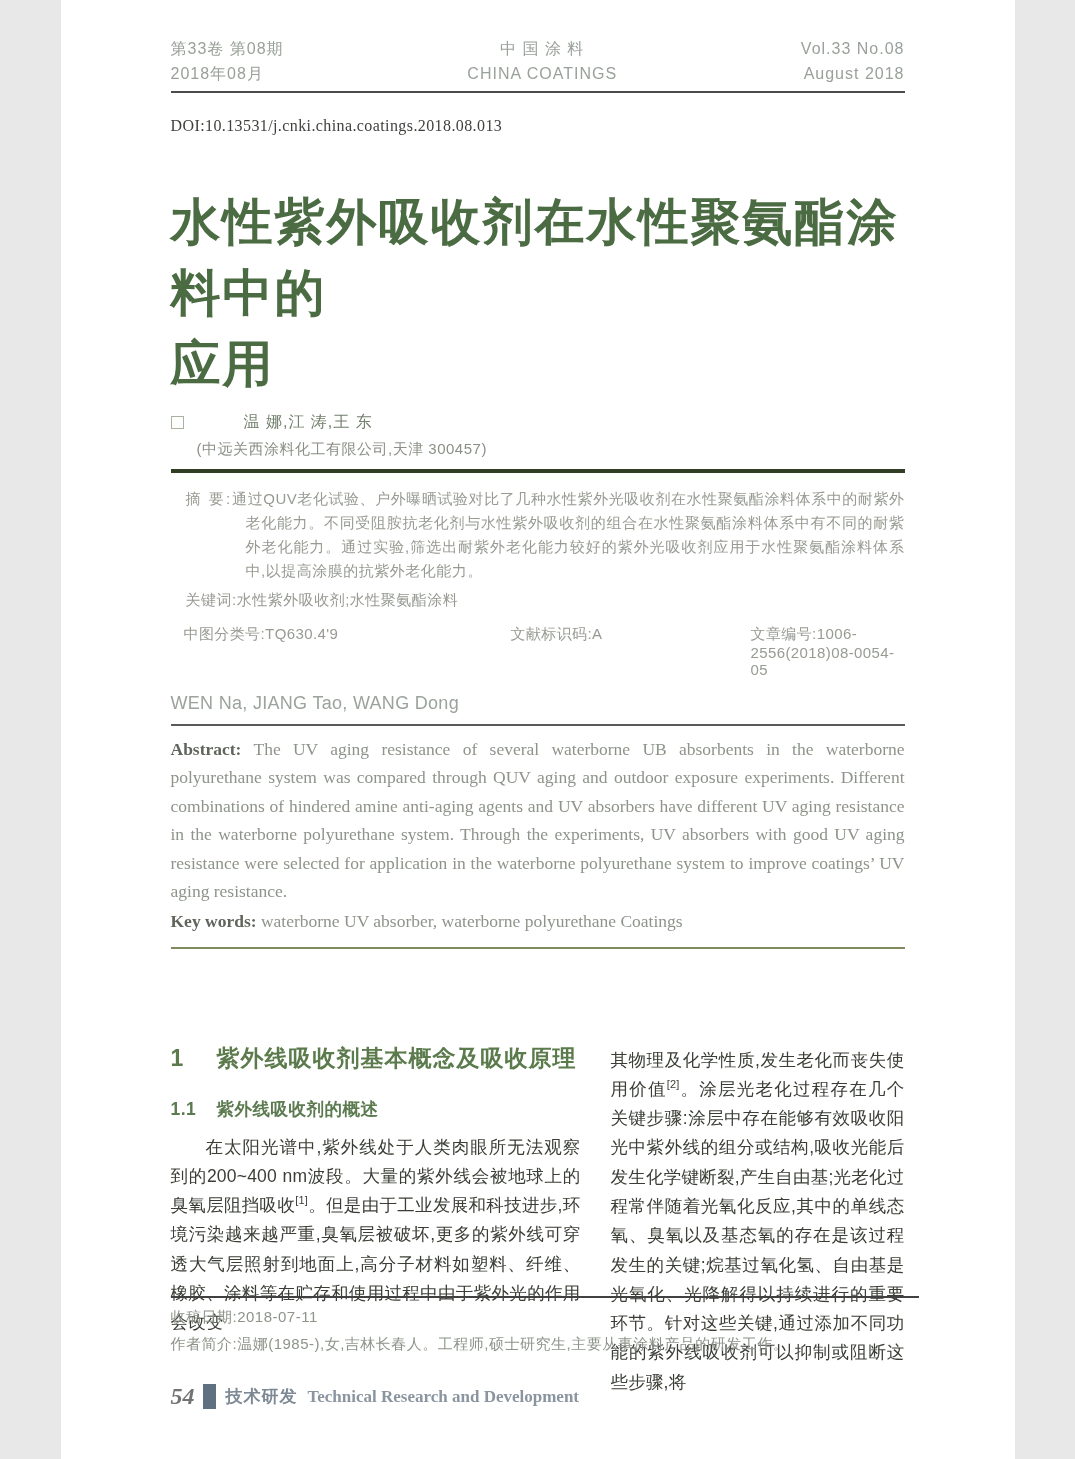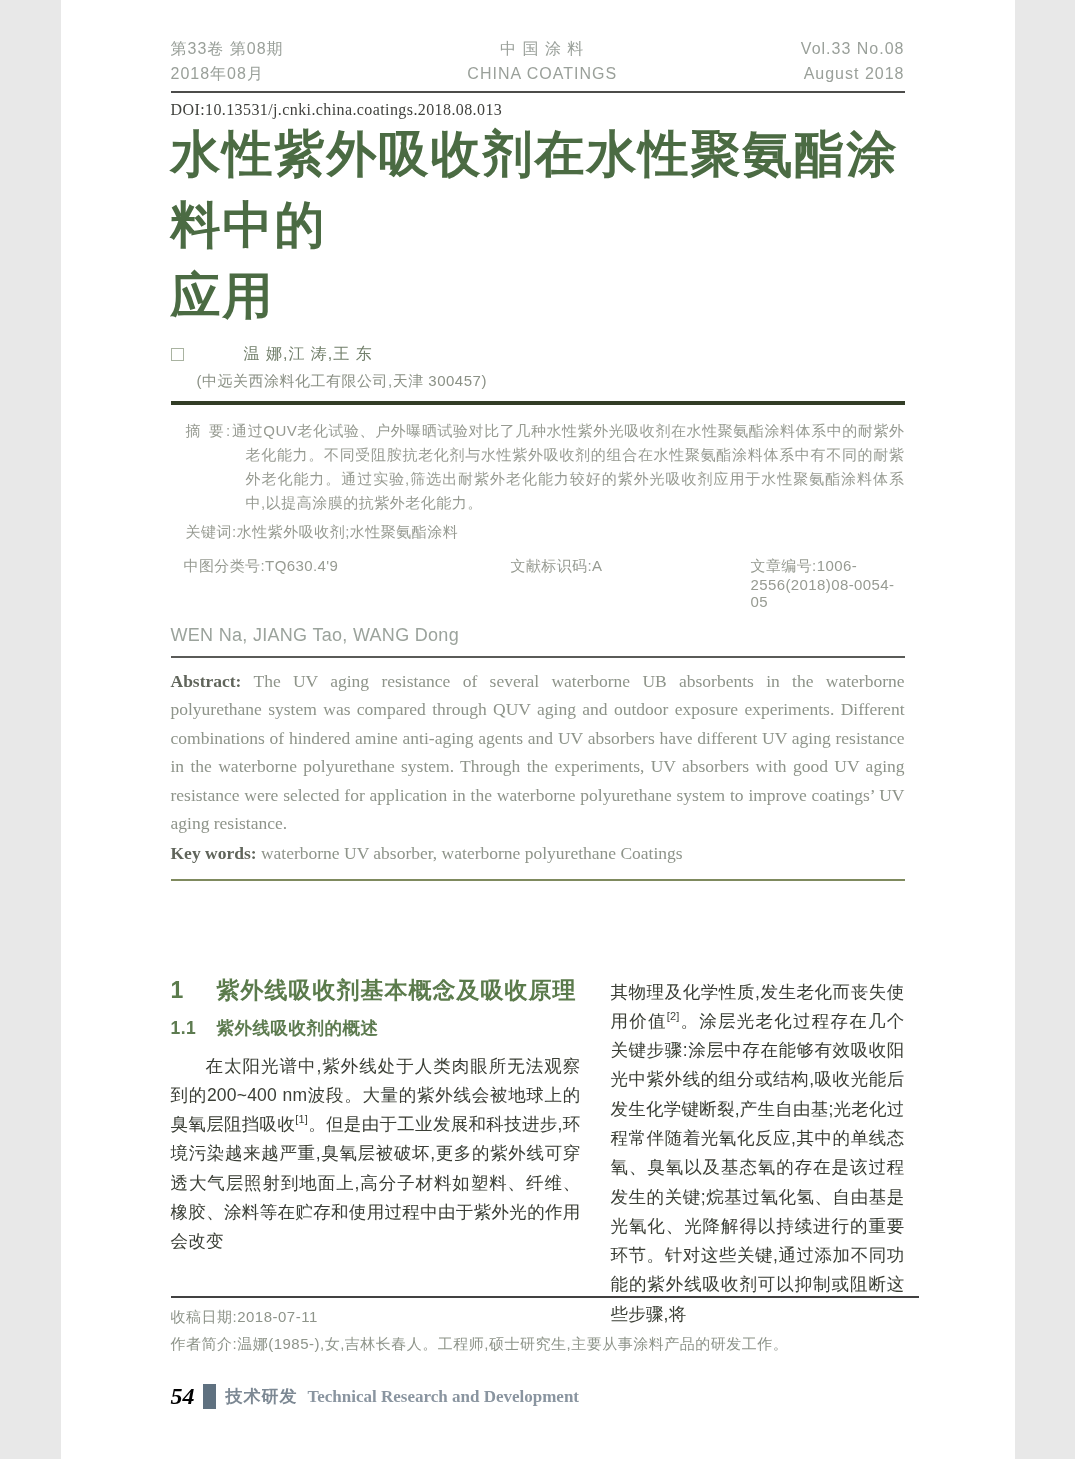--- a/index.html
+++ b/index.html
@@ -16,26 +16,27 @@
   
   .journal-header{
     display:flex; justify-content:space-between; align-items:flex-start;
     border-bottom:2px solid #4c4c4a;
     padding-bottom:5px;
   }
   .jh-col{ font-size:16px; line-height:25px; color:#9aa09a; letter-spacing:1px;}
   .jh-col.center{ text-align:center; }
   .jh-col.right{ text-align:right; }
   .doi{
-    margin-top:8px;
+    margin-top:24px;
     font-family:"Liberation Serif", serif;
     font-size:16px; color:#3f403c; letter-spacing:.4px;
   }
   
   .title-cn{
+    margin-top:52px;
     color:#4b6b43;
     font-weight:800;
     font-size:50px; line-height:71px; letter-spacing:2px;
   }
   .authors-cn{
     margin-top:12px;
     display:flex; align-items:center;
     color:#73806c; font-size:16px; letter-spacing:1px;gap:48px;
   }
   .author-box{
@@ -97,21 +98,21 @@
   
   .columns{ margin-top:94px; display:flex; gap:30px; }
   .col-left{ flex:0 0 410px; }
   .col-right{ flex:1; }
   .sec-h1{
     color:#5b7b4c; font-weight:700; font-size:23px; line-height:30px; letter-spacing:1px;
     display:flex;
   }
   .sec-h1 .num{ flex:0 0 46px; }
   .sec-h2{
-    margin-top:11px;
+    margin-top:24px;
     color:#5d7b50; font-weight:700; font-size:17.5px; line-height:24px; letter-spacing:.5px;
     display:flex;
   }
   .sec-h2 .num{ flex:0 0 46px; }
   .body-par{
     margin-top:12px;
     font-size:17.5px; line-height:29.3px; color:#3a3e35;
     text-align:justify; letter-spacing:.2px;
   }
   .body-par.indent{ text-indent:2em; }
@@ -123,21 +124,21 @@
   .footnote .fn-line{ font-size:15px; color:#8e948a; letter-spacing:.5px; }
   .footnote .fn-line.first{ margin-top:10px; }
   .footnote .fn-line.second{ margin-top:8px; }
   
   .page-footer{
     position:absolute; left:110px; top:1383px;
     display:flex; align-items:center;
   }
   .pf-num{
     font-family:"Liberation Serif", serif; font-style:italic; font-weight:700;
-    font-size:24px; color:#000000;
+    font-size:24px; color:#737373;
   }
   .pf-block{ width:13px; height:25px; background:#5f7180; margin:0 10px 0 8px; }
   .pf-cn{ font-weight:700; font-size:17px; color:#7c8893; letter-spacing:1px; margin-right:10px; }
   .pf-en{ font-family:"Liberation Serif", serif; font-weight:700; font-size:17px; color:#8a95a0; }
 </style>
 </head>
 <body>
 
 <div class="page">
 

